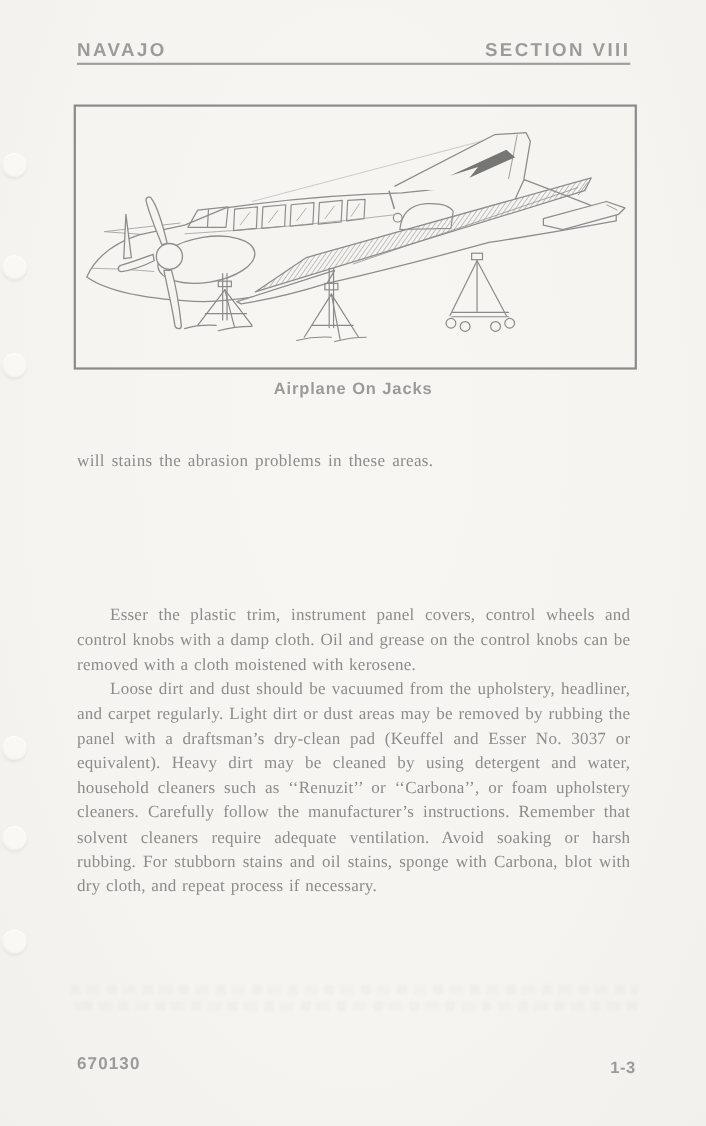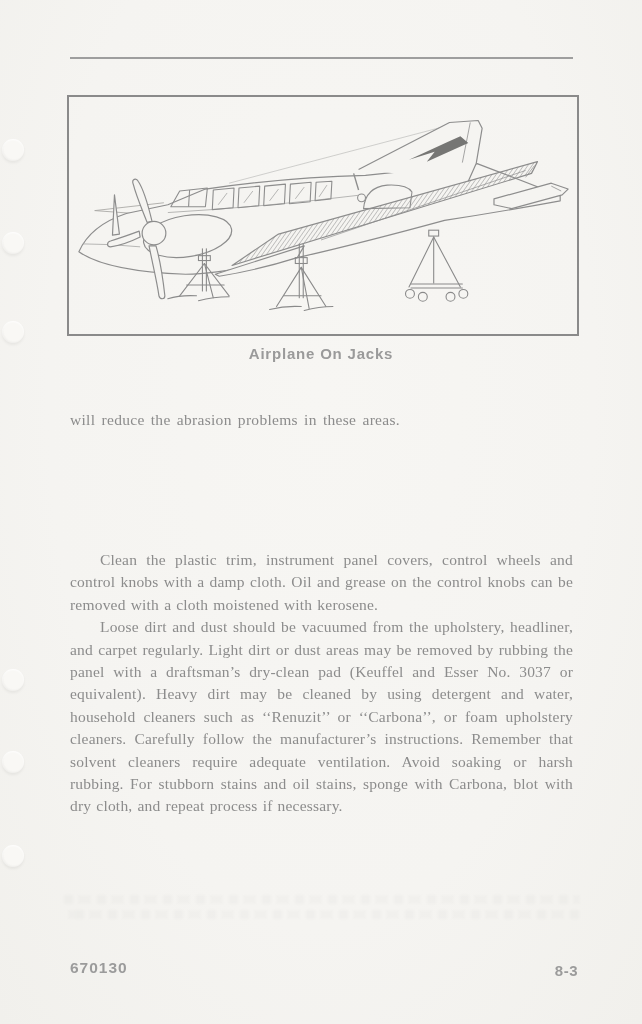--- a/index.html
+++ b/index.html
@@ -71,20 +71,24 @@
 
 <div class="page">
 
   <div class="hole" style="top:139px"></div>
   <div class="hole" style="top:232px"></div>
   <div class="hole" style="top:321px"></div>
   <div class="hole" style="top:669px"></div>
   <div class="hole" style="top:751px"></div>
   <div class="hole" style="top:845px"></div>
 
+  <div class="header-row">
+    <span>NAVAJO</span>
+    <span>SECTION VIII</span>
+  </div>
   <div class="header-rule"></div>
 
   <div class="figure-frame">
     <svg viewBox="0 0 514 242" preserveAspectRatio="none">
       <defs>
         <pattern id="hatch" width="3.5" height="3.5" patternUnits="userSpaceOnUse" patternTransform="rotate(35)">
           <line x1="0" y1="0" x2="0" y2="3.5" stroke="#979797" stroke-width="1.05"></line>
         </pattern>
       </defs>
 
@@ -186,29 +190,29 @@
         <circle cx="345" cy="201" r="4.5"></circle>
           <circle cx="358" cy="204" r="4.5"></circle>
           <circle cx="386" cy="204" r="4.5"></circle>
           <circle cx="399" cy="201" r="4.5"></circle>
       </g>
     </svg>
   </div>
 
   <div class="figure-caption">Airplane On Jacks</div>
 
-  <div class="continuation">will reduce the abrasion problems in these areas.</div>
+  <div class="continuation">will stains the abrasion problems in these areas.</div>
 
 
   <div class="body-text">
-    <p>Clean the plastic trim, instrument panel covers, control wheels and control knobs with a damp cloth. Oil and grease on the control knobs can be removed with a cloth moistened with kerosene.</p>
+    <p>Esser the plastic trim, instrument panel covers, control wheels and control knobs with a damp cloth. Oil and grease on the control knobs can be removed with a cloth moistened with kerosene.</p>
     <p>Loose dirt and dust should be vacuumed from the upholstery, headliner, and carpet regularly. Light dirt or dust areas may be removed by rubbing the panel with a draftsman’s dry-clean pad (Keuffel and Esser No. 3037 or equivalent). Heavy dirt may be cleaned by using detergent and water, household cleaners such as ‘‘Renuzit’’ or ‘‘Carbona’’, or foam upholstery cleaners. Carefully follow the manufacturer’s instructions. Remember that solvent cleaners require adequate ventilation. Avoid soaking or harsh rubbing. For stubborn stains and oil stains, sponge with Carbona, blot with dry cloth, and repeat process if necessary.</p>
   </div>
 
   <div class="ghost-band">
     <div class="g1"></div>
       <div class="g2"></div>
   </div>
 
   <div class="footer-left">670130</div>
-  <div class="footer-right">8-3</div>
+  <div class="footer-right">1-3</div>
 
 </div>
 
 </body></html>

